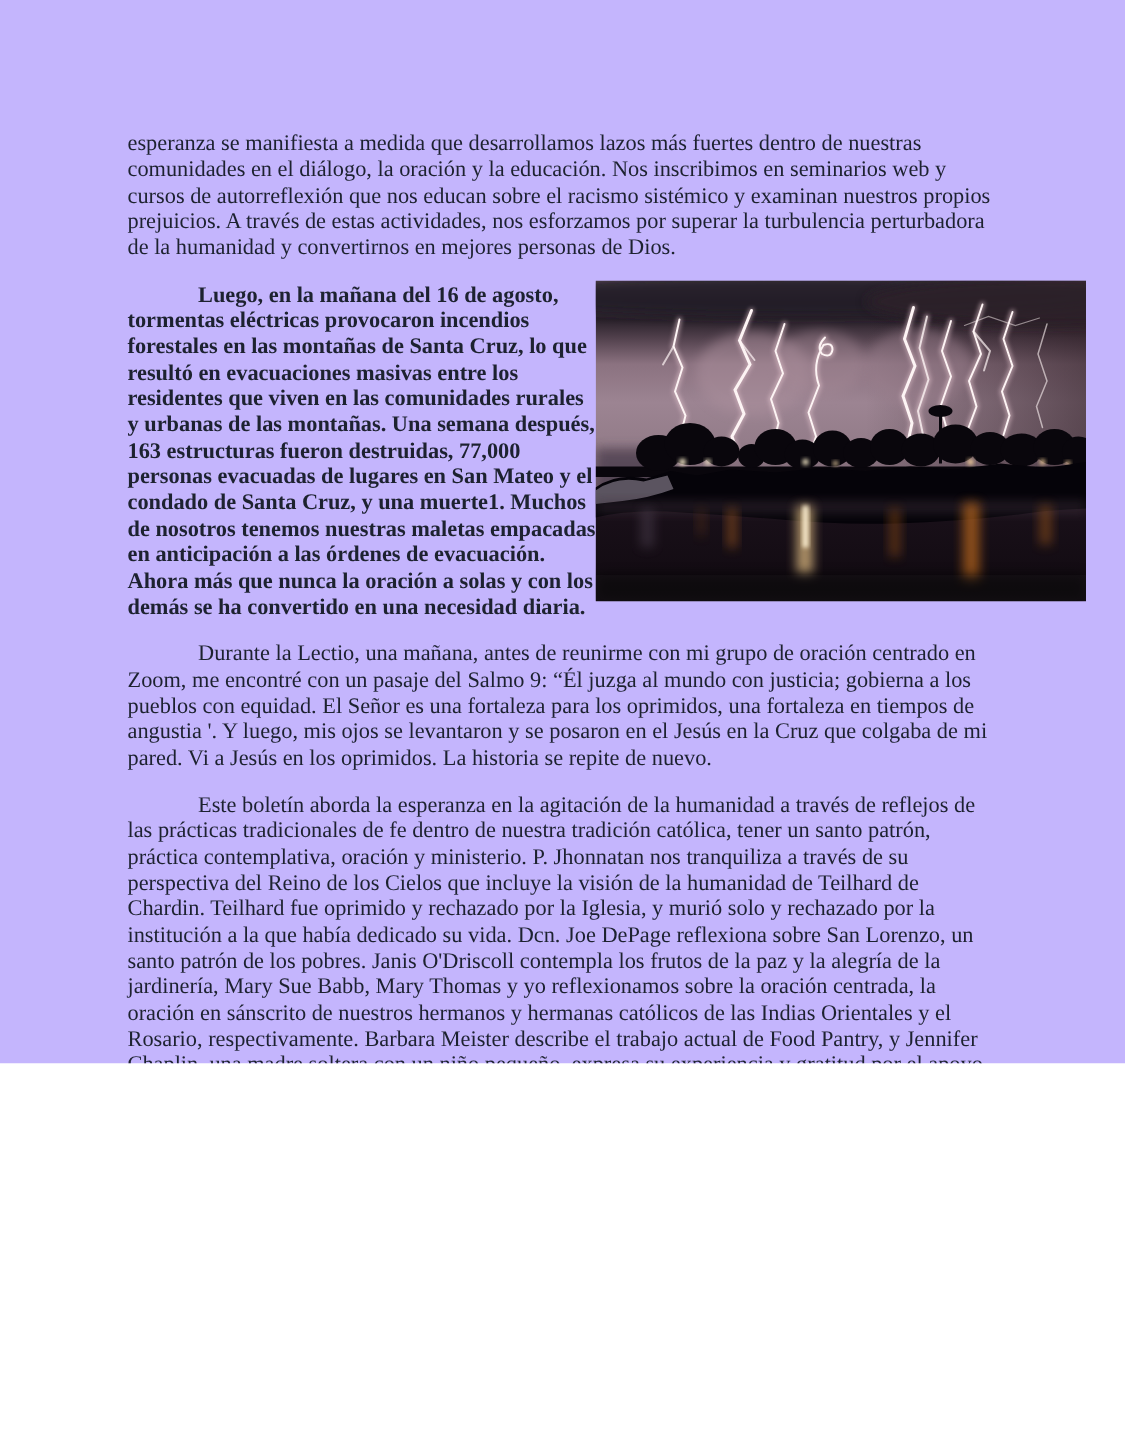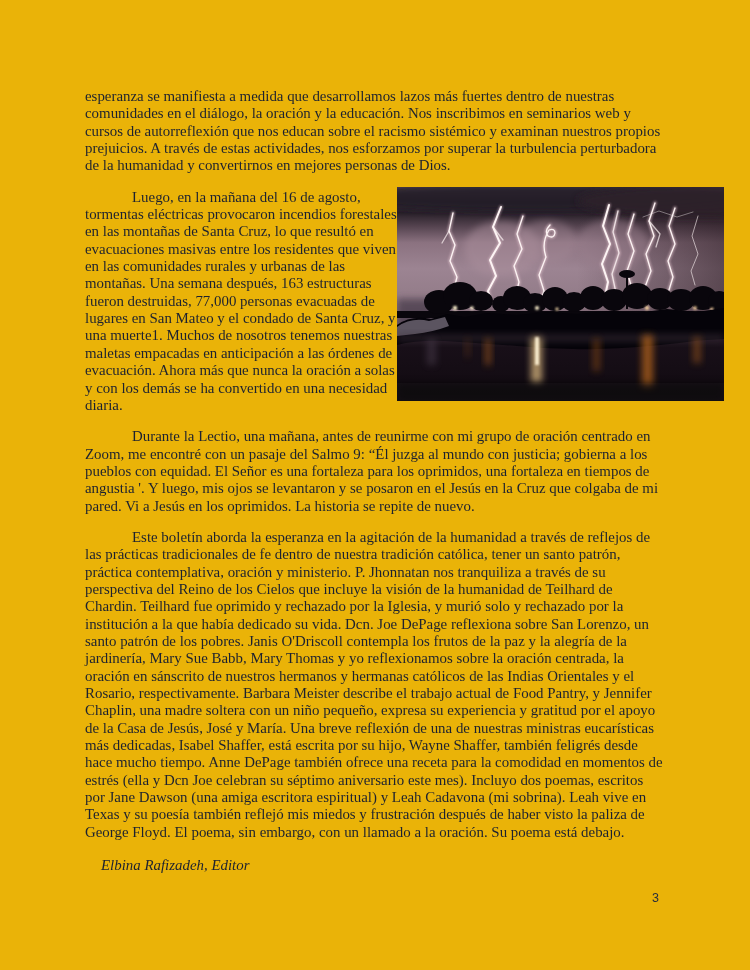--- a/index.html
+++ b/index.html
@@ -1,36 +1,36 @@
 <!DOCTYPE html>
 <html><head>
 <meta charset="utf-8">
 <style>
   html,body { margin:0; padding:0; }
   .page {
     position:relative;
-    width:750px; height:970px;
-    background:#eab308;
+    width:750px; height:709px;
+    background:#c4b5fd;
     font-family:"Liberation Serif", serif;
     color:#1d2230;
     overflow:hidden;
   }
   .content {
     position:absolute;
     left:85px; top:88px;
     width:581px;
   }
   .para {
     margin:0 0 14px 0;
     font-size:14.9px;
     line-height:17.35px;
     text-align:left;
   }
   .indent { text-indent:47px; }
-  .wrap-section { position:relative; }
+  .wrap-section { position:relative;font-weight:bold; }
   .narrow { width:313px; }
   .photo-frame {
     position:absolute;
     left:312px; top:-2px;
     width:327px; height:214px;
     overflow:hidden;
   }
   .photo-frame svg { display:block; }
   .signature {
     margin:16px;

